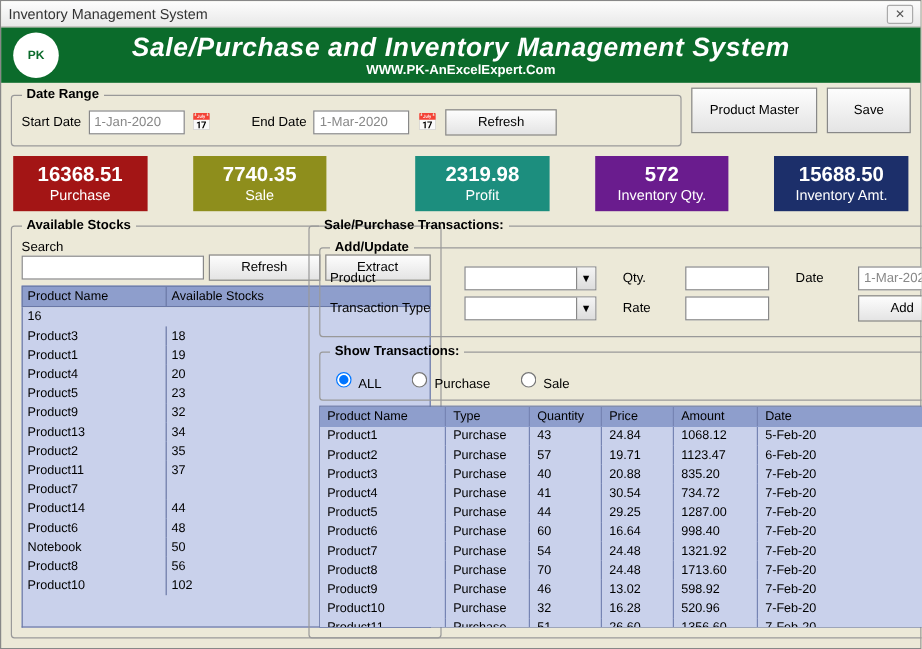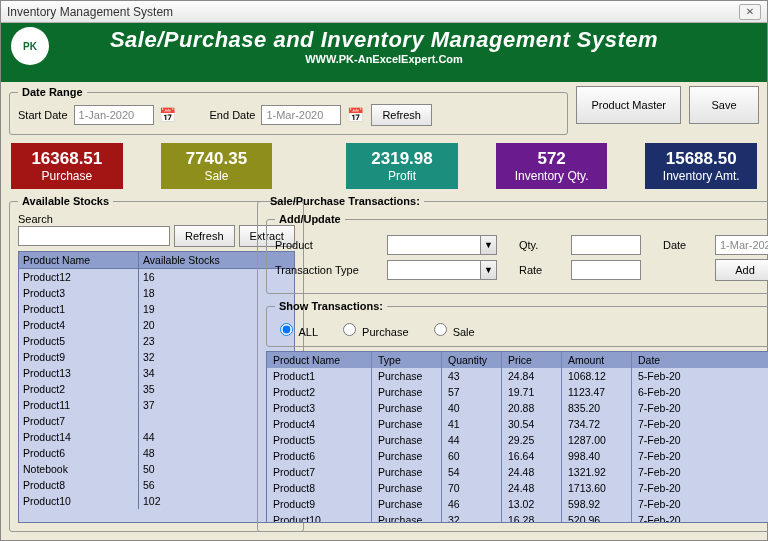--- a/index.html
+++ b/index.html
@@ -1,35 +1,35 @@
 <!DOCTYPE html>
 <html><head>
 <meta charset="utf-8">
 <style>
   * { box-sizing: border-box; }
   body { margin:0; font-family: Tahoma, Arial, sans-serif; font-size:11px; background:#ece9d8; }
   .window { width:768px; height:541px; background:#ece9d8; border:1px solid #888; display:flex; flex-direction:column; }
   .titlebar { height:22px; background:linear-gradient(#fdfdfd,#e8e8e8); border-bottom:1px solid #b0b0b0; display:flex; align-items:center; justify-content:space-between; padding:0 6px; font-size:12px; color:#333; }
   .titlebar .close { width:22px; height:16px; border:1px solid #aaa; border-radius:2px; display:flex; align-items:center; justify-content:center; font-size:10px; color:#555; background:#f4f4f4; }
-  .banner { background:#0b6b2b; color:#fff; text-align:center; padding:4px 0 17px; position:relative; }
+  .banner { background:#0b6b2b; color:#fff; text-align:center; padding:4px 0 4px; position:relative; }
   .banner h1 { margin:0; font-size:22px; font-weight:bold; font-style:italic; letter-spacing:.5px; }
   .banner .sub { font-size:11px; font-weight:bold; }
   .banner .logo { position:absolute; left:10px; top:4px; width:38px; height:38px; border-radius:50%; background:#fff; display:flex; align-items:center; justify-content:center; font-size:10px; font-weight:bold; color:#0b6b2b; }
   .toprow { display:flex; align-items:flex-start; padding:4px 8px 2px; gap:8px; }
   fieldset { border:1px solid #999; border-radius:3px; margin:0; padding:6px 8px 8px; }
   legend { font-size:11px; padding:0 4px; color:#000; font-weight:bold;}
   .daterange { flex:1; }
   .daterange .row { display:flex; align-items:center; gap:6px; }
   .lbl { color:#000; }
   input[type=text], .input { border:1px solid #888; background:#fff; height:20px; padding:0 4px; font-size:11px; color:#777;}
   input[type=text]:disabled { background:#ffffff; color:#888;}
   .cal { width:18px; height:18px; display:inline-flex; align-items:center; justify-content:center; font-size:14px; color:#c33; }
-  .btn { border:1px solid #888; background:linear-gradient(#fdfdfd,#e4e4e4); height:22px; padding:0 10px; font-size:11px; cursor:pointer; }
+  .btn { border:1px solid #888; background:linear-gradient(#fdfdfd,#e4e4e4); height:22px; padding:0 26px; font-size:11px; cursor:pointer; }
   .btn.big { height:38px; font-weight:normal; padding:0 14px;}
-  .kpirow { display:flex; gap:38px; padding:6px 10px;justify-content:flex-end; }
+  .kpirow { display:flex; gap:38px; padding:6px 10px; }
   .kpi { flex:1; height:46px; display:flex; flex-direction:column; align-items:center; justify-content:center; color:#fff; font-weight:bold; }
   .kpi .val { font-size:17px; }
   .kpi .lab { font-size:12px; font-weight:normal;}
   .c-red{background:#a31515;} .c-olive{background:#8e8e1c;} .c-teal{background:#1c8e7e;margin-left:36px;} .c-purple{background:#6a1c8e;} .c-navy{background:#1c2f6a;}
   .main { display:flex; gap:8px; padding:0 8px 8px; flex:1; min-height:0;}
   .leftpane { width:240px; display:flex; flex-direction:column;}
   .leftpane fieldset { flex:1; display:flex; flex-direction:column;}
   .searchrow { display:flex; gap:4px; align-items:center; margin-bottom:4px;}
   .listhead { display:flex; background:#8e9ecc; color:#000; font-size:10.5px; font-weight:normal; border:1px solid #6a78a6;}
   .listhead div,.listrow div{ padding:2px 4px; }
@@ -123,21 +123,20 @@
           <input type="text" style="flex: 1 1 0%;">
           <button class="btn">Refresh</button>
           <button class="btn">Extract</button>
         </div>
         <div class="listhead">
           <div class="col-pn">Product Name</div>
           <div class="col-av">Available Stocks</div>
         </div>
         <div class="listbody" id="stockbody">
             <div class="listrow">
-              <div class="col-pn">Product12</div>
               <div class="col-av">16</div>
             </div>
             <div class="listrow">
               <div class="col-pn">Product3</div>
               <div class="col-av">18</div>
             </div>
             <div class="listrow">
               <div class="col-pn">Product1</div>
               <div class="col-av">19</div>
             </div>

